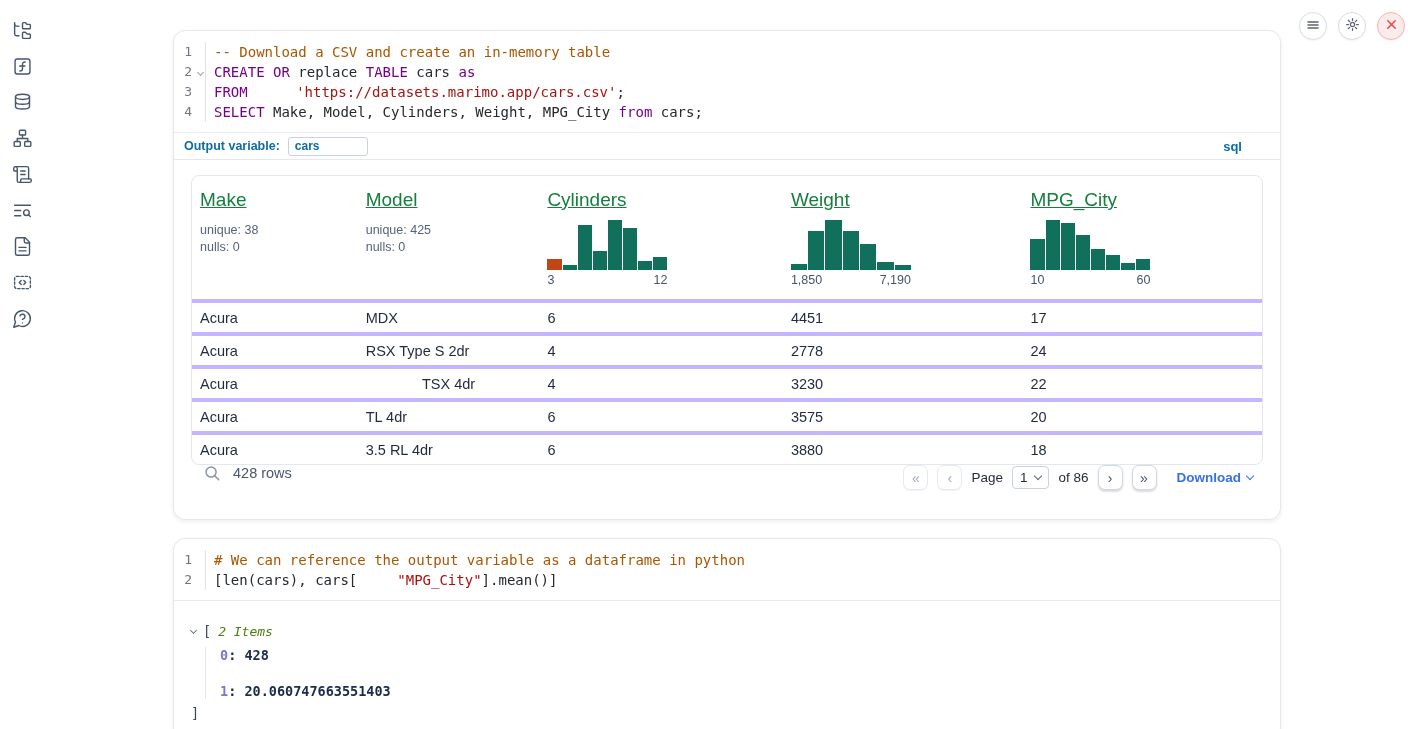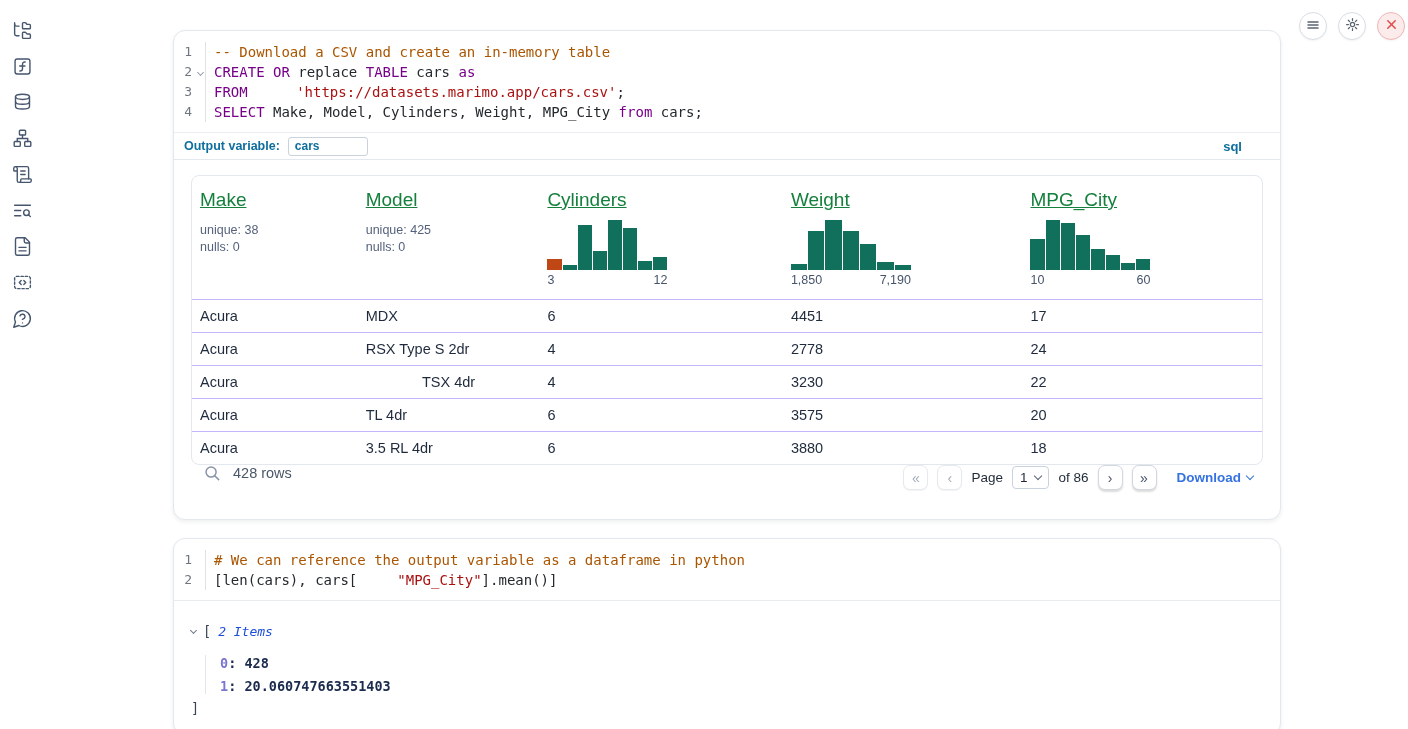--- a/index.html
+++ b/index.html
@@ -55,21 +55,21 @@
   .data-table { border:1px solid #e3e8ee; border-radius:8px; overflow:hidden; }
   .thead { display:flex; }
   .th { padding:13px 8px 12px; }
   .col-name { font-size:19px; color:#15803d;text-decoration:underline; }
   .col-summary { margin-top:11px; font-size:12.5px; color:#55627c; line-height:17px; }
   .hist { margin-top:9px; width:120px; }
   .hist-bars { display:flex; align-items:flex-end; gap:1px; height:50px; }
   .hist-bar { flex:1; }
   .hist-labels { display:flex; justify-content:space-between; font-size:12.5px;
     color:#45536b; margin-top:3px; }
-  .tr { display:flex; border-top:1px solid #c4b5fd; height:33px; align-items:center; }
+  .tr { display:flex; border-top:4px solid #c4b5fd; height:33px; align-items:center; }
   .td { padding:0 8px; font-size:14.5px; color:#1f2a3d; white-space:nowrap;
     overflow:hidden; }
 
   
   .table-footer { display:flex; align-items:flex-start; height:54px; padding:0 10px 0 13px; }
   .row-count { margin-left:12px; font-size:14.5px; color:#4b5768; }
   .pager { margin-left:auto; display:flex; align-items:center; gap:9px; }
   .page-btn { width:25px; height:25px; border-radius:7px; border:1px solid #d2d8e0;
     background:#fff; color:#47506b; font-size:14px; line-height:1; cursor:pointer;
     display:flex; align-items:center; justify-content:center;
@@ -87,23 +87,23 @@
   .download-btn .chev-down { border-color:#3672e0; }
 
   
   .py-divider { border-top:1px solid #e9ecef; }
   .tree { font-family:"DejaVu Sans Mono", monospace; font-size:13.5px;
     padding:22px 0 18px 17px; }
   .tree-head { display:flex; align-items:center; gap:7px; }
   .tree-chev { width:5px; height:5px; border-right:1.4px solid #707a88;
     border-bottom:1.4px solid #707a88; transform:rotate(45deg); margin-top:-2px; cursor:pointer; }
   .tree-bracket { color:#3a4454; }
-  .tree-items-label { color:#1d4ed8; font-style:italic; font-size:13px; }
+  .tree-items-label { color:#4d7c0f; font-style:italic; font-size:13px; }
   .tree-entries { margin-left:14px; border-left:1px solid #e2e6ec; padding-left:14px;
-    margin-top:16px; margin-bottom:6px; display:flex; flex-direction:column; gap:7px; }
+    margin-top:8px; margin-bottom:6px; display:flex; flex-direction:column; gap:20px; }
   .tree-key { color:#7b76d4; font-weight:bold; }
   .tree-sep { color:#1a2b4d; font-weight:bold; }
   .tree-val { color:#1a2b4d; font-weight:bold; }
 </style>
 </head>
 <body>
 
 <aside class="sidebar">
   <button class="side-btn">
     <span><svg viewBox="0 0 24 24" fill="none" stroke="currentColor" stroke-width="1.6" stroke-linecap="round" stroke-linejoin="round">

